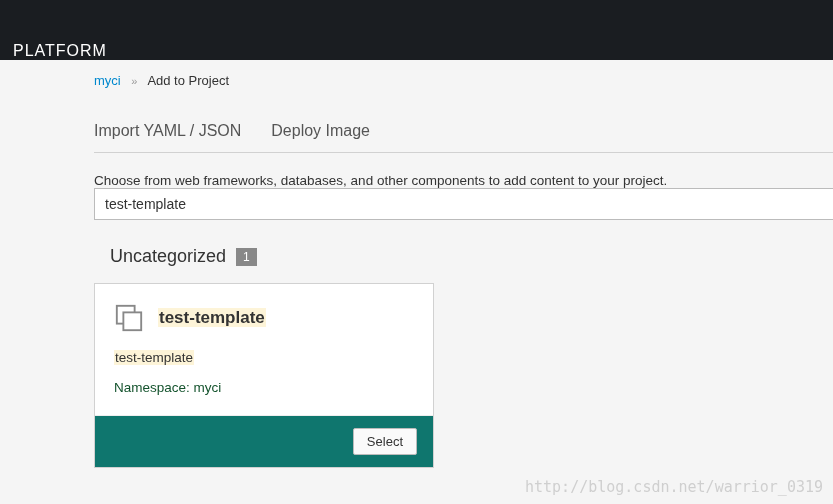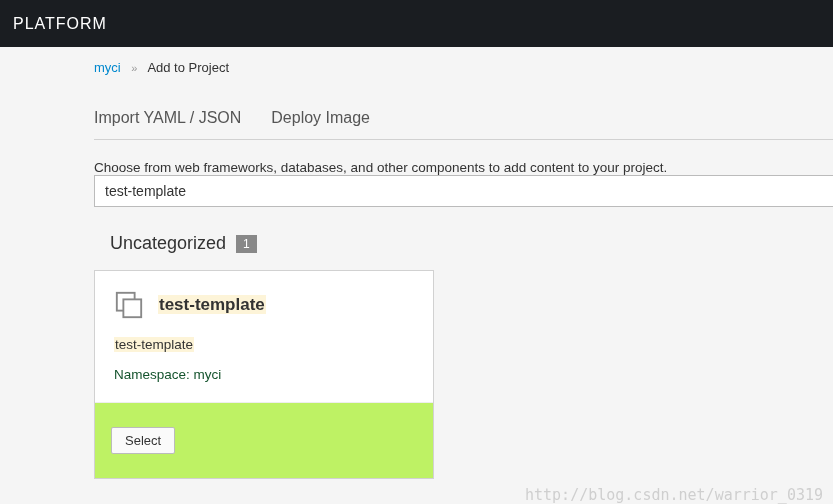--- a/index.html
+++ b/index.html
@@ -10,23 +10,23 @@
     body {
       font-family: "Helvetica Neue", Helvetica, Arial, sans-serif;
       background: #f5f5f5;
       width: 833px;
       height: 504px;
       overflow: hidden;
     }
     .top-bar {
       background: #1a1d21;
       color: #fff;
-      height: 47px;
-      display: flex;
-      align-items: center;
+      height: 60px;
+      display: flex;
+      align-items: flex-end;
       padding: 0 13px;
     }
     .top-bar-title {
       font-size: 16px;
       font-weight: 400;
       letter-spacing: 1px;
     }
     .content {
       padding: 13px 0 0 94px;
     }
@@ -131,37 +131,37 @@
       font-size: 13.5px;
       color: #14532d;
       margin-bottom: 10px;
     }
     .highlight {
       background: #fdf4d8;
       padding: 0 1px;
     }
     .card-footer {
       border-top: 1px solid #eee;
-      padding: 24px 16px;
-      display: flex;
-      justify-content: flex-start;
-      background: #bef264;
+      padding: 12px 16px;
+      display: flex;
+      justify-content: flex-end;
+      background: #0f766e;
     }
     .select-btn {
       border: 1px solid #bbb;
       background: #fafafa;
       padding: 5px 13px;
       font-size: 13px;
       color: #333;
       cursor: pointer;
       border-radius: 2px;
     }
     .watermark {
       position: absolute;
-      bottom: 0;
+      bottom: 8px;
       right: 10px;
       font-family: monospace;
       font-size: 15px;
       color: rgba(150, 150, 150, 0.4);
       pointer-events: none;
       margin-left: 44px;
     }
   </style>
 </head>
 <body>

